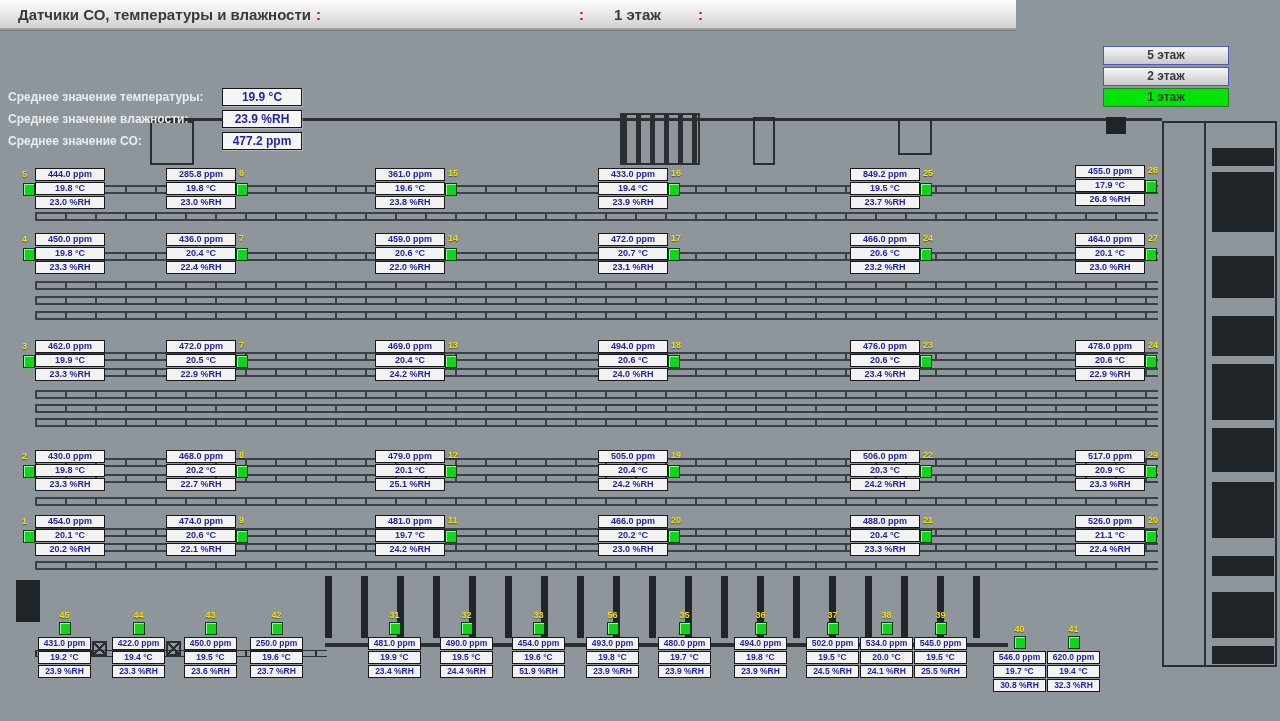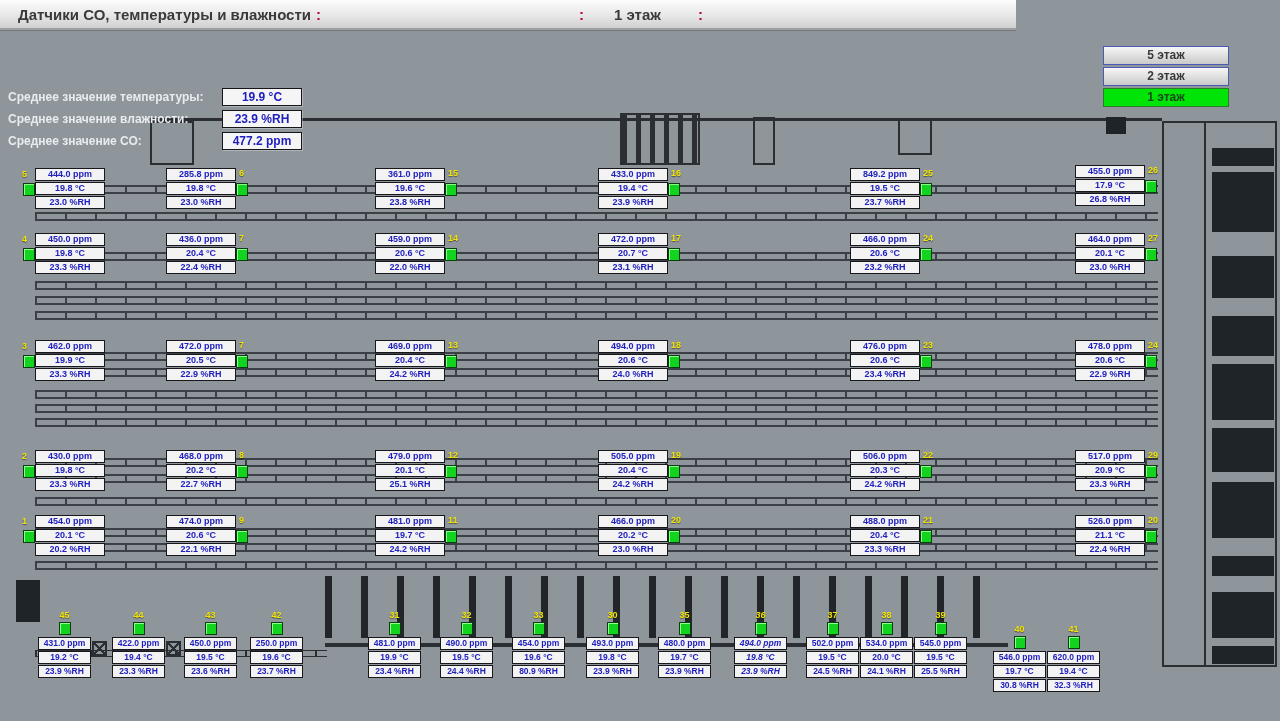--- a/index.html
+++ b/index.html
@@ -431,42 +431,42 @@
           <div class="val">19.5 °C</div>
           <div class="val">24.4 %RH</div>
         </div>
       </div>
       <div class="sensor v-top" style="left: 512px; top: 637px;">
         <div class="snum">33</div>
         <div class="led"></div>
         <div class="vals">
           <div class="val">454.0 ppm</div>
           <div class="val">19.6 °C</div>
-          <div class="val">80.9 %RH</div>
+          <div class="val">51.9 %RH</div>
         </div>
       </div>
       <div class="sensor v-top" style="left: 586px; top: 637px;">
-        <div class="snum">30</div>
+        <div class="snum">56</div>
         <div class="led"></div>
         <div class="vals">
           <div class="val">493.0 ppm</div>
           <div class="val">19.8 °C</div>
           <div class="val">23.9 %RH</div>
         </div>
       </div>
       <div class="sensor v-top" style="left: 658px; top: 637px;">
         <div class="snum">35</div>
         <div class="led"></div>
         <div class="vals">
           <div class="val">480.0 ppm</div>
           <div class="val">19.7 °C</div>
           <div class="val">23.9 %RH</div>
         </div>
       </div>
-      <div class="sensor v-top" style="left: 734px; top: 637px; font-style: italic;">
+      <div class="sensor v-top" style="left: 734px; top: 637px;">
         <div class="snum">36</div>
         <div class="led"></div>
         <div class="vals">
           <div class="val">494.0 ppm</div>
           <div class="val">19.8 °C</div>
           <div class="val">23.9 %RH</div>
         </div>
       </div>
       <div class="sensor v-top" style="left: 806px; top: 637px;">
         <div class="snum">37</div>

